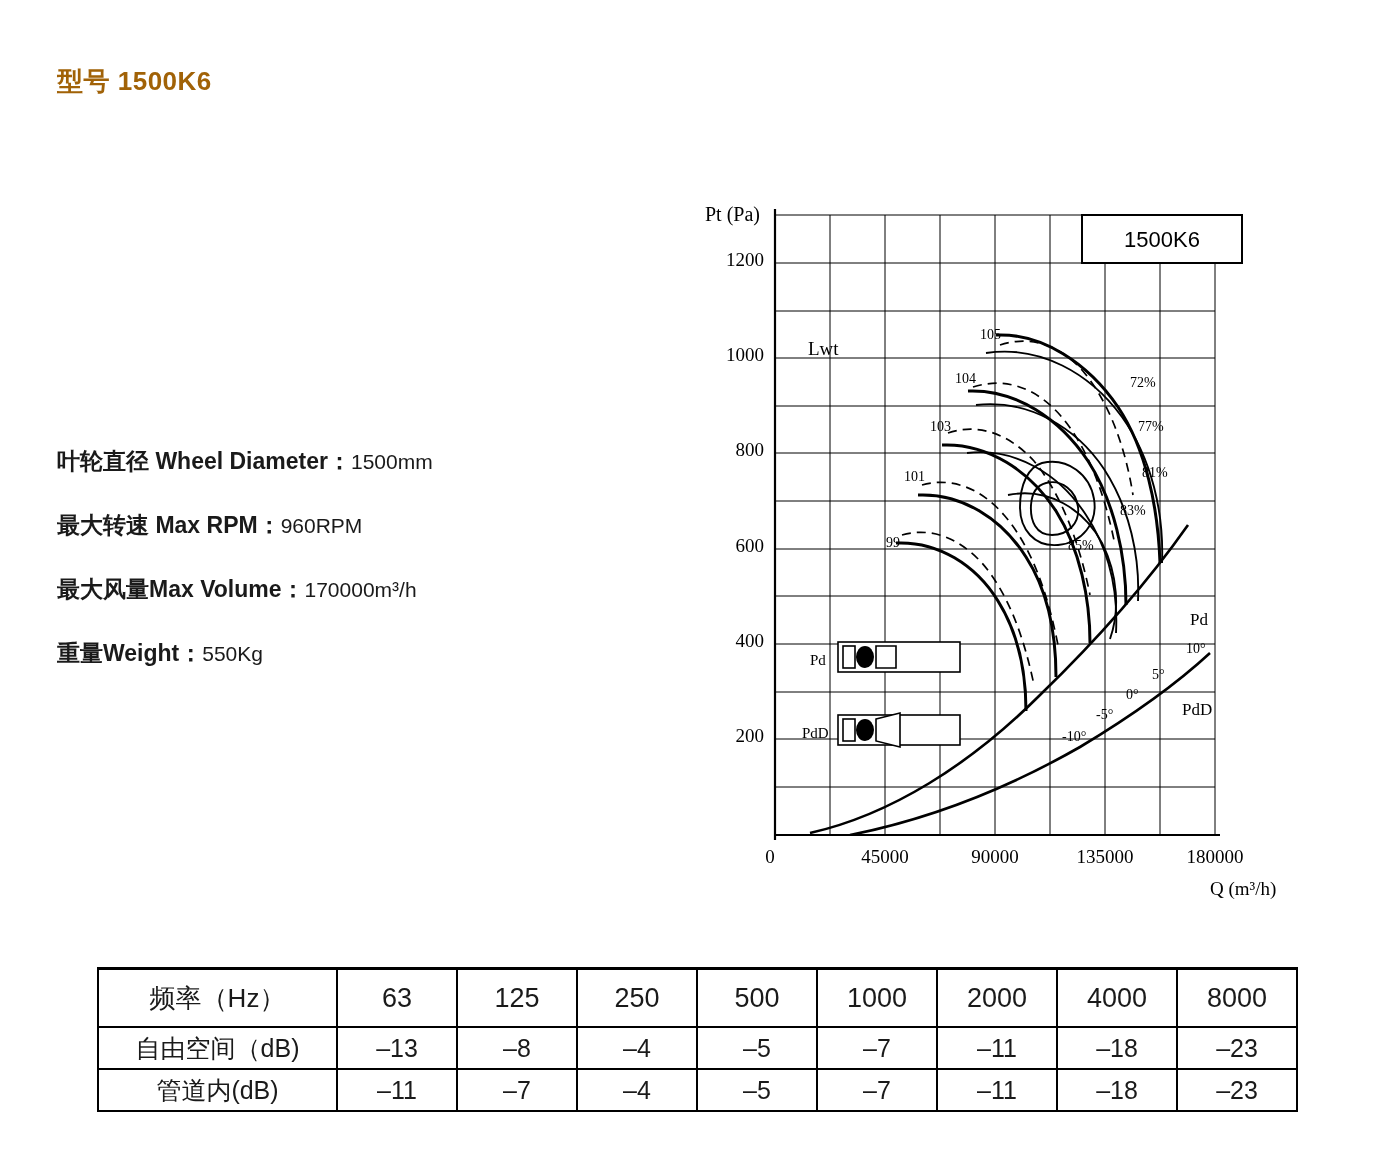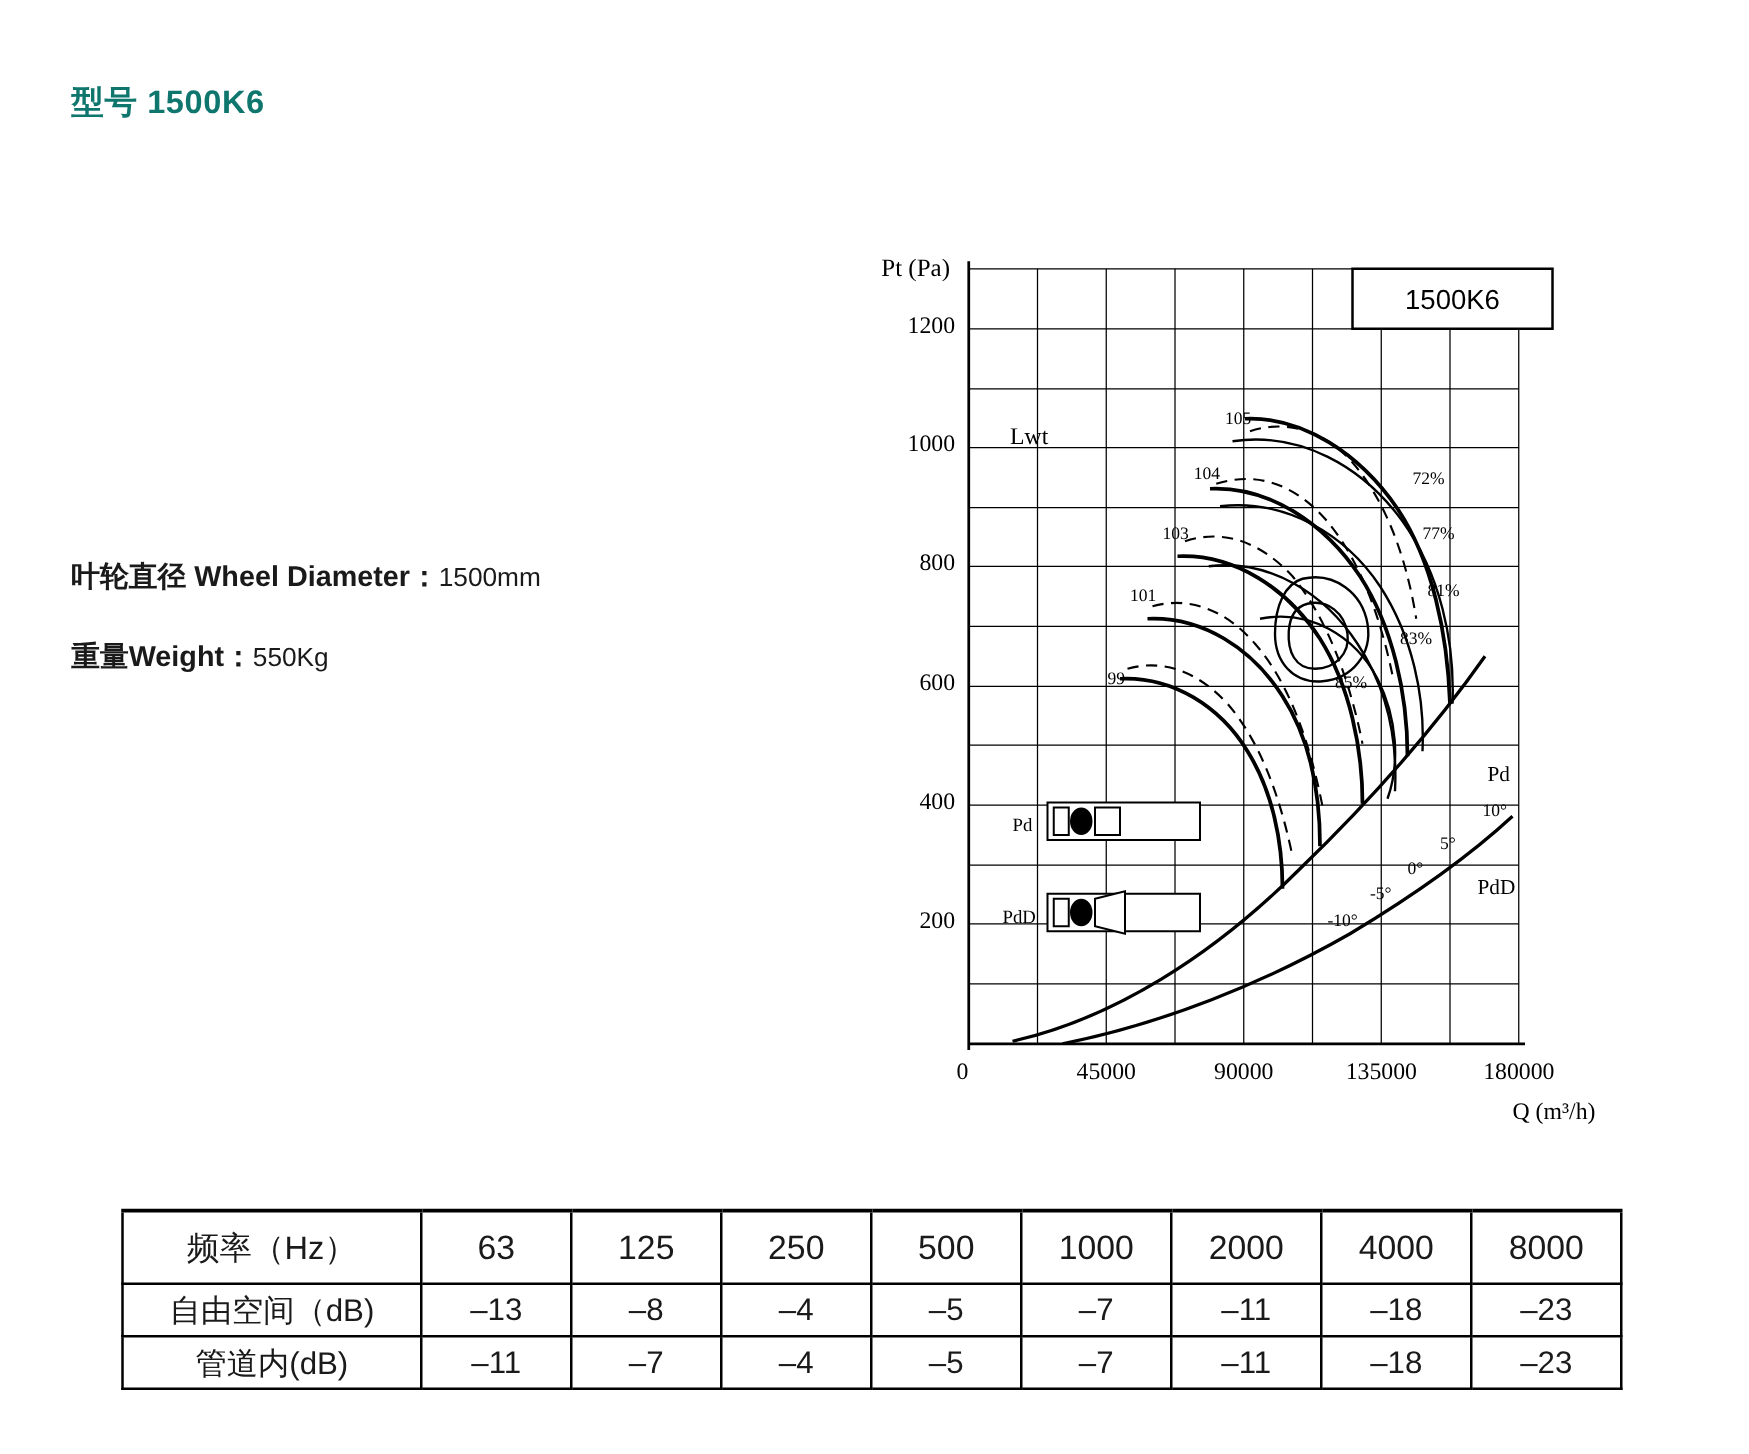--- a/index.html
+++ b/index.html
@@ -16,21 +16,21 @@
     overflow: hidden;
   }
 
   
   #model-title {
     position: absolute;
     left: 57px;
     top: 64px;
     font-size: 26px;
     font-weight: bold;
-    color: #0f766e;
+    color: #a16207;
     letter-spacing: 0.5px;
   }
 
   
   #spec-list {
     position: absolute;
     left: 57px;
     top: 450px;
     width: 600px;
   }
@@ -97,20 +97,26 @@
   #noise-table .outer-top td { border-top-width: 3px; }
 </style>
 </head>
 <body>
 
 <div id="model-title">型号 1500K6</div>
 
 <div id="spec-list">
   <div class="spec-row">
     <span class="spec-label">叶轮直径 Wheel Diameter：</span><span class="spec-value">1500mm</span>
+  </div>
+  <div class="spec-row">
+    <span class="spec-label">最大转速 Max RPM：</span><span class="spec-value">960RPM</span>
+  </div>
+  <div class="spec-row">
+    <span class="spec-label">最大风量Max Volume：</span><span class="spec-value">170000m³/h</span>
   </div>
   <div class="spec-row">
     <span class="spec-label">重量Weight：</span><span class="spec-value">550Kg</span>
   </div>
 </div>
 
 <div id="chart-wrap">
 <svg id="chart-svg" width="600" height="710" viewBox="0 0 600 710" xmlns="http://www.w3.org/2000/svg">
   <defs>
     <clipPath id="plotclip">

